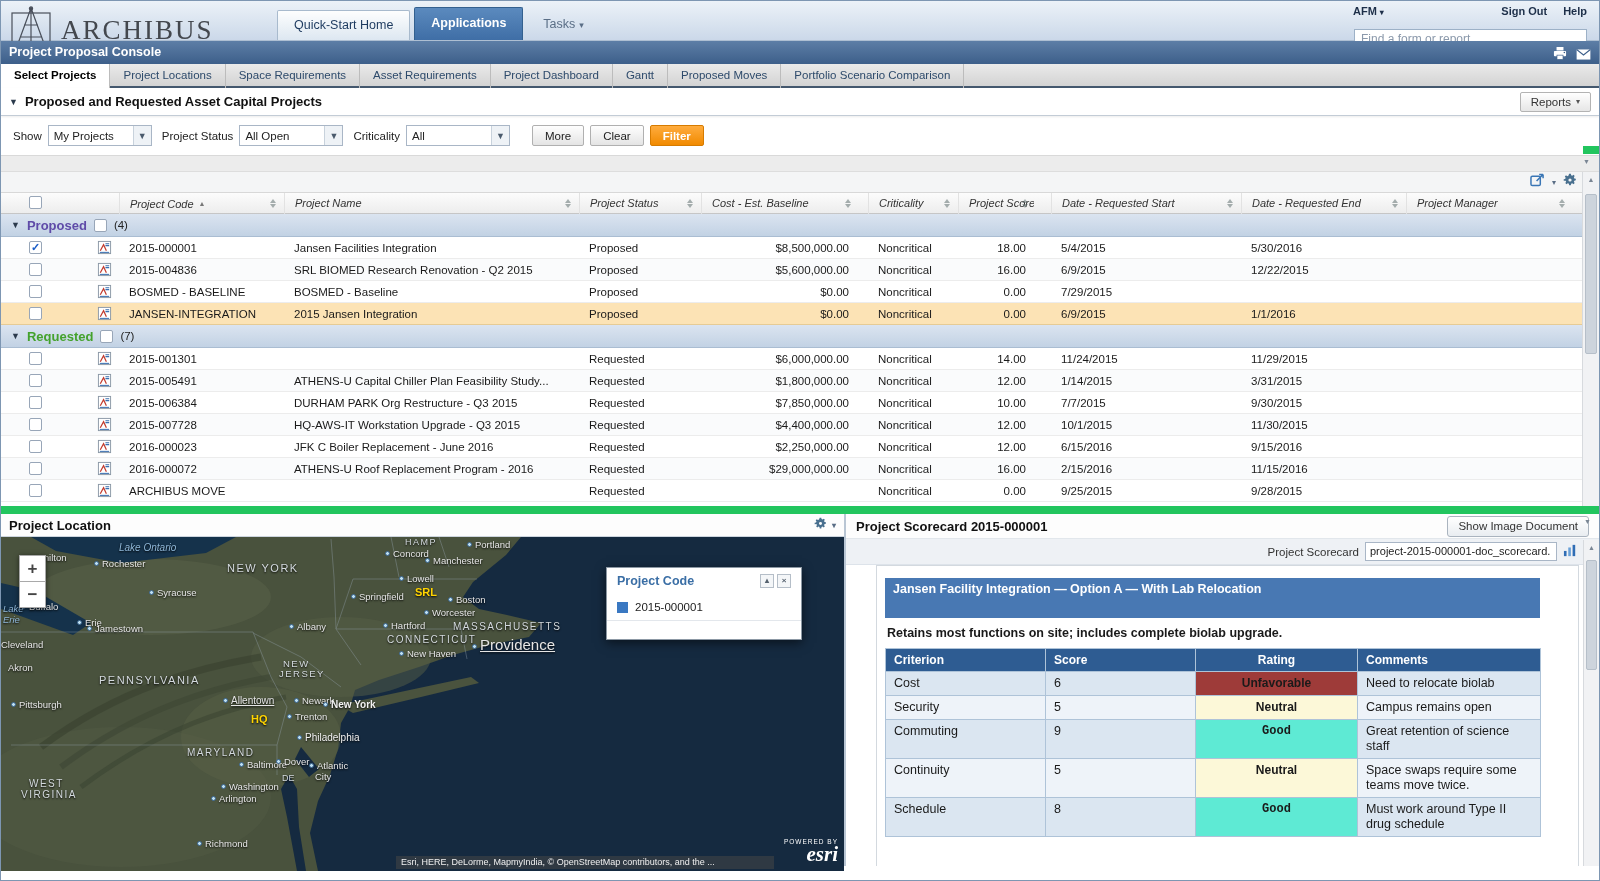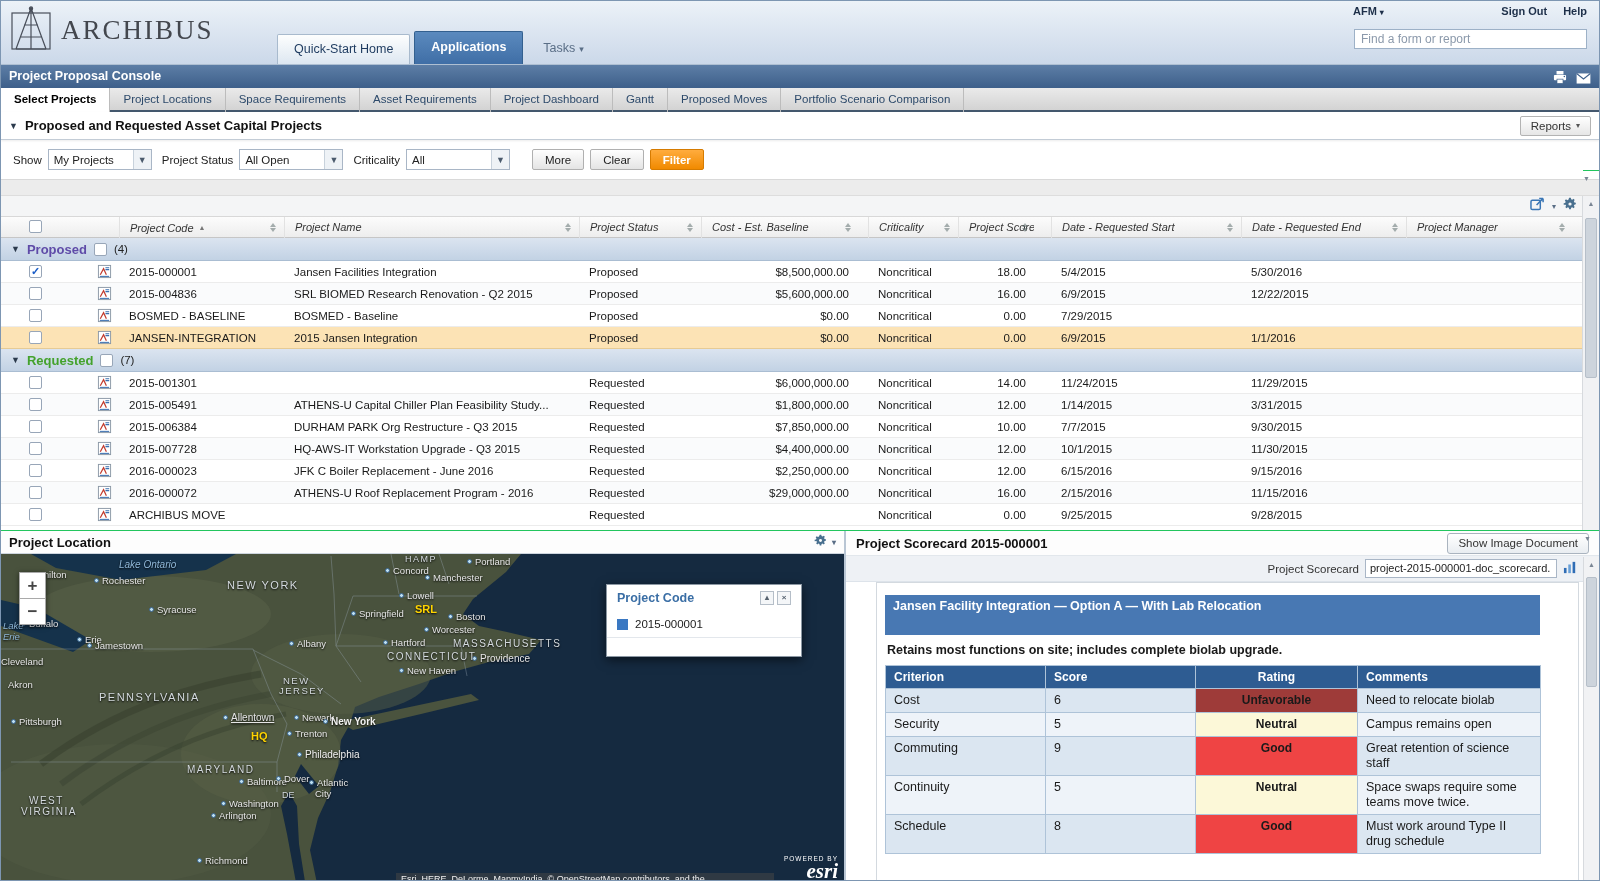--- a/index.html
+++ b/index.html
@@ -1,20 +1,20 @@
 <!DOCTYPE html>
 <html><head>
 <meta charset="utf-8">
 <style>
   html,body{margin:0;padding:0;background:#9aa7b5;}
   *{box-sizing:border-box;}
   .page{position:relative;width:1600px;height:881px;background:#fff;border:1px solid #7d96b2;
         font-family:"Liberation Sans",sans-serif;overflow:hidden;}
   
-  .topbar{height:64px;background:linear-gradient(#ecf2f8,#cbd8e9);border-bottom:1px solid #aebfd2;position:relative;}
+  .topbar{height:40px;background:linear-gradient(#ecf2f8,#cbd8e9);border-bottom:1px solid #aebfd2;position:relative;}
   .brand{position:absolute;left:10px;top:5px;display:flex;align-items:center;gap:10px;}
   .brand-text{font-family:"Liberation Serif",serif;font-size:27px;letter-spacing:2px;color:#43474e;}
   .topnav{position:absolute;left:250px;bottom:0;display:flex;align-items:flex-end;margin-left:26px;}
   .navbtn{height:30px;line-height:28px;padding:0 16px;font-size:12.5px;color:#1d3a5f;
           background:linear-gradient(#fdfefe,#dde7f1);border:1px solid #a8bacd;border-bottom:none;
           margin-right:4px;border-radius:2px 2px 0 0;cursor:default;white-space:nowrap;}
   .navbtn.active{background:linear-gradient(#5b8abe,#3f6ea6);color:#fff;height:33px;line-height:31px;font-weight:bold;border-color:#33608f;}
   .navbtn.plain{background:none;border:none;color:#5a6e86;}
   .ncaret{font-size:9px;margin-left:4px;color:#5a6e86;}
   .top-links{position:absolute;right:12px;top:4px;width:250px;display:flex;align-items:center;
@@ -89,21 +89,21 @@
   .col-crit{left:867px;width:88px;}
   .col-score{left:957px;width:76px;}
   .col-start{left:1050px;width:188px;}
   .col-end{left:1240px;width:163px;}
   .col-mgr{left:1405px;width:165px;}
   .vscroll{position:absolute;top:0;right:0;bottom:0;width:17px;background:#f1f2f4;border-left:1px solid #d7dade;}
   .varrow{position:absolute;left:0;right:0;height:15px;font-size:7px;color:#7a8694;text-align:center;line-height:15px;cursor:default;}
   .varrow.bottom{bottom:0;}
   .vthumb{position:absolute;left:2px;right:2px;top:22px;height:160px;background:#cdd4dc;border:1px solid #b6bfc9;border-radius:2px;}
   
-  .bottom{height:360px;display:flex;border-top:1px solid #22c55e;}
+  .bottom{height:360px;display:flex;border-top:8px solid #22c55e;}
   .map-panel{width:845px;position:relative;border-right:2px solid #b9c6d4;}
   .panel-head{height:23px;background:#fdfdfd;border-bottom:1px solid #cdd5de;display:flex;align-items:center;
               padding:0 8px;font-size:13px;font-weight:bold;color:#111;}
   .ph-right{margin-left:auto;display:flex;align-items:center;gap:5px;}
   .map{position:relative;height:334px;background:#152a40;overflow:hidden;}
   .map-labels{position:absolute;inset:0;}
   .mlabel{position:absolute;white-space:nowrap;text-shadow:0 1px 2px rgba(0,0,0,.95);}
   .mdot{display:inline-block;width:5px;height:5px;border-radius:50%;background:#bfe0f2;border:1px solid #37628c;margin-right:3px;vertical-align:1px;}
   .zoomctl{position:absolute;left:18px;top:18px;width:27px;box-shadow:0 1px 5px rgba(0,0,0,.55);}
   .zbtn{height:27px;background:#fff;border:1px solid #a9a9a9;font-size:17px;font-weight:bold;color:#444;
@@ -142,21 +142,21 @@
   .doc-sub{margin:8px 0 8px 2px;font-size:12.5px;font-weight:bold;color:#1a1a1a;}
   table.sc{border-collapse:collapse;width:655px;font-size:12.5px;table-layout:fixed;}
   .sc th{background:#2e5c92;color:#fff;text-align:left;font-size:12px;font-weight:bold;padding:4px 8px;border:1px solid #aec3d8;}
   .sc th.center{text-align:center;}
   .sc td{padding:4px 8px;vertical-align:top;line-height:1.2;border:1px solid #aec3d8;color:#1a1a1a;}
   .bg-a{background:#dbe6f1;}
   .bg-b{background:#eef3f9;}
   .rating{text-align:center;font-weight:bold;vertical-align:middle;font-size:12px;}
   .r-unfavorable{background:#9e3b39;color:#ccc0bd;}
   .r-neutral{background:#fcf8d8;color:#bcb98e;}
-  .r-good{background:#ef4444;color:#cfe08a;}
+  .r-good{background:#5eead4;color:#cfe08a;font-family:Liberation Mono, monospace;}
   .sscroll{position:absolute;right:0;top:26px;bottom:0;width:16px;background:#f1f2f4;border-left:1px solid #d7dade;}
 </style>
 </head>
 <body>
 
 <div class="page">
 
   <header class="topbar">
     <div class="brand">
       <span>
@@ -557,21 +557,21 @@
             <span class="mlabel" style="left: 447px; top: 57px; font-size: 9.5px; color: rgb(230, 230, 230);"><span class="mdot"></span><span>Boston</span></span>
             <span class="mlabel" style="left: 288px; top: 84px; font-size: 9.5px; color: rgb(230, 230, 230);"><span class="mdot"></span><span>Albany</span></span>
             <span class="mlabel" style="left: 423px; top: 70px; font-size: 9.5px; color: rgb(230, 230, 230);"><span class="mdot"></span><span>Worcester</span></span>
             <span class="mlabel" style="left: 76px; top: 80px; font-size: 9.5px; color: rgb(230, 230, 230);"><span class="mdot"></span><span>Erie</span></span>
             <span class="mlabel" style="left: 86px; top: 86px; font-size: 9.5px; color: rgb(230, 230, 230);"><span class="mdot"></span><span>Jamestown</span></span>
             <span class="mlabel" style="left: 2px; top: 66px; font-size: 9.5px; color: rgb(143, 183, 216); font-style: italic;"><span>Lake</span></span>
             <span class="mlabel" style="left: 2px; top: 77px; font-size: 9.5px; color: rgb(143, 183, 216); font-style: italic;"><span>Erie</span></span>
             <span class="mlabel" style="left: 0px; top: 102px; font-size: 9.5px; color: rgb(230, 230, 230);"><span>Cleveland</span></span>
             <span class="mlabel" style="left: 382px; top: 83px; font-size: 9.5px; color: rgb(230, 230, 230);"><span class="mdot"></span><span>Hartford</span></span>
             <span class="mlabel" style="left: 452px; top: 84px; font-size: 10px; color: rgb(212, 218, 222); letter-spacing: 1.5px;"><span>MASSACHUSETTS</span></span>
-            <span class="mlabel" style="left: 471px; top: 99px; font-size: 10px; color: rgb(230, 230, 230);"><span class="mdot"></span><span>Providence</span></span>
+            <span class="mlabel" style="left: 471px; top: 99px; font-size: 15px; color: rgb(230, 230, 230); text-decoration: underline;"><span class="mdot"></span><span>Providence</span></span>
             <span class="mlabel" style="left: 386px; top: 97px; font-size: 10px; color: rgb(212, 218, 222); letter-spacing: 1.5px;"><span>CONNECTICUT</span></span>
             <span class="mlabel" style="left: 398px; top: 111px; font-size: 9.5px; color: rgb(230, 230, 230);"><span class="mdot"></span><span>New Haven</span></span>
             <span class="mlabel" style="left: 7px; top: 125px; font-size: 9.5px; color: rgb(230, 230, 230);"><span>Akron</span></span>
             <span class="mlabel" style="left: 98px; top: 137px; font-size: 11px; color: rgb(212, 218, 222); letter-spacing: 1.5px;"><span>PENNSYLVANIA</span></span>
             <span class="mlabel" style="left: 282px; top: 121px; font-size: 9.5px; color: rgb(212, 218, 222); letter-spacing: 1.5px;"><span>NEW</span></span>
             <span class="mlabel" style="left: 278px; top: 131px; font-size: 9.5px; color: rgb(212, 218, 222); letter-spacing: 1.5px;"><span>JERSEY</span></span>
             <span class="mlabel" style="left: 222px; top: 158px; font-size: 10px; color: rgb(230, 230, 230); text-decoration: underline;"><span class="mdot"></span><span>Allentown</span></span>
             <span class="mlabel" style="left: 293px; top: 158px; font-size: 9.5px; color: rgb(230, 230, 230);"><span class="mdot"></span><span>Newark</span></span>
             <span class="mlabel" style="left: 322px; top: 162px; font-size: 10px; color: rgb(242, 242, 242); font-weight: bold;"><span class="mdot"></span><span>New York</span></span>
             <span class="mlabel" style="left: 10px; top: 162px; font-size: 9.5px; color: rgb(230, 230, 230);"><span class="mdot"></span><span>Pittsburgh</span></span>

